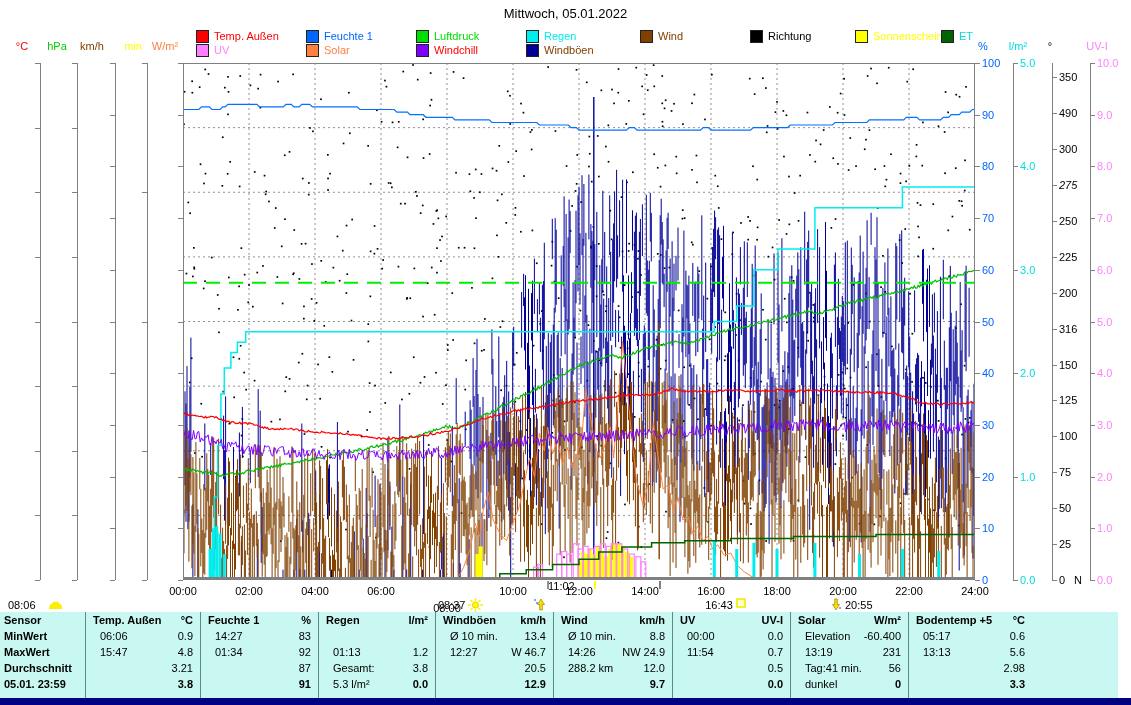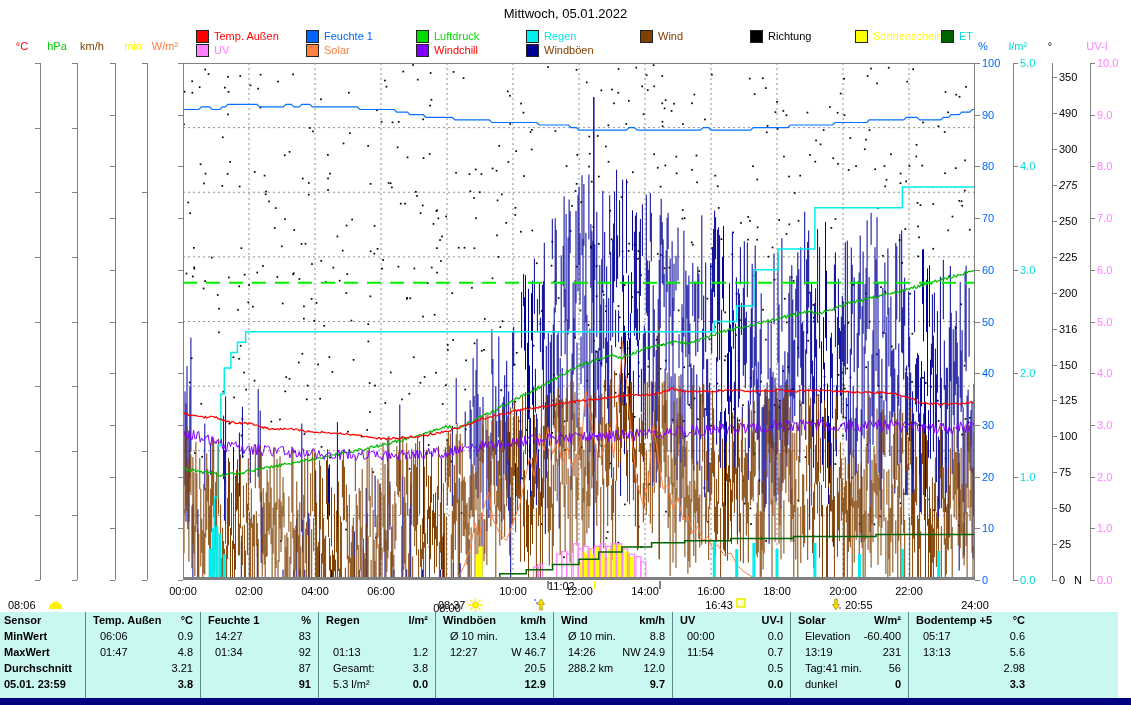--- a/index.html
+++ b/index.html
@@ -2385,21 +2385,21 @@
     <div class="xlab" style="left: 295px; top: 585px;">04:00</div>
     <div class="xlab" style="left: 361px; top: 585px;">06:00</div>
     <div class="xlab" style="left: 427px; top: 602px;">08:00</div>
     <div class="xlab" style="left: 493px; top: 585px;">10:00</div>
     <div class="xlab" style="left: 559px; top: 585px;">12:00</div>
     <div class="xlab" style="left: 625px; top: 585px;">14:00</div>
     <div class="xlab" style="left: 691px; top: 585px;">16:00</div>
     <div class="xlab" style="left: 757px; top: 585px;">18:00</div>
     <div class="xlab" style="left: 823px; top: 585px;">20:00</div>
     <div class="xlab" style="left: 889px; top: 585px;">22:00</div>
-    <div class="xlab" style="left: 955px; top: 599px;">24:00</div>
+    <div class="xlab" style="left: 955px; top: 585px;">24:00</div>
     <div class="evtick" style="left: 546.99px; top: 581px; background: rgb(144, 144, 144);"></div>
     <div class="evtick" style="left: 593.85px; top: 581px; background: rgb(255, 255, 0);"></div>
     <div class="evtick" style="left: 659.19px; top: 581px; background: rgb(128, 128, 128);"></div>
   </div>
 <div class="abs" id="markers">
     <div class="mk-text" style="left: 429.46px; width: 36px; text-align: right; top: 599px;">08:37</div>
     <div class="abs" style="left: 468.46px; top: 598px;">
       <svg width="15" height="14" viewBox="0 0 15 14">
         <g stroke="#ffee00" stroke-width="1.4">
           <line x1="7.5" y1="0" x2="7.5" y2="3"></line>
@@ -2463,21 +2463,21 @@
     <div class="tcol tsep" style="left: 85px; width: 114px;">
       <div class="trow hdr">
         <span class="lt">Temp. Außen</span>
         <span class="rt">°C</span>
       </div>
       <div class="trow">
         <span class="lt">06:06</span>
         <span class="rt">0.9</span>
       </div>
       <div class="trow">
-        <span class="lt">01:47</span>
+        <span class="lt">15:47</span>
         <span class="rt">4.8</span>
       </div>
       <div class="trow">
         <span class="lt"></span>
         <span class="rt">3.21</span>
       </div>
       <div class="trow last">
         <span class="lt"></span>
         <span class="rt">3.8</span>
       </div>

